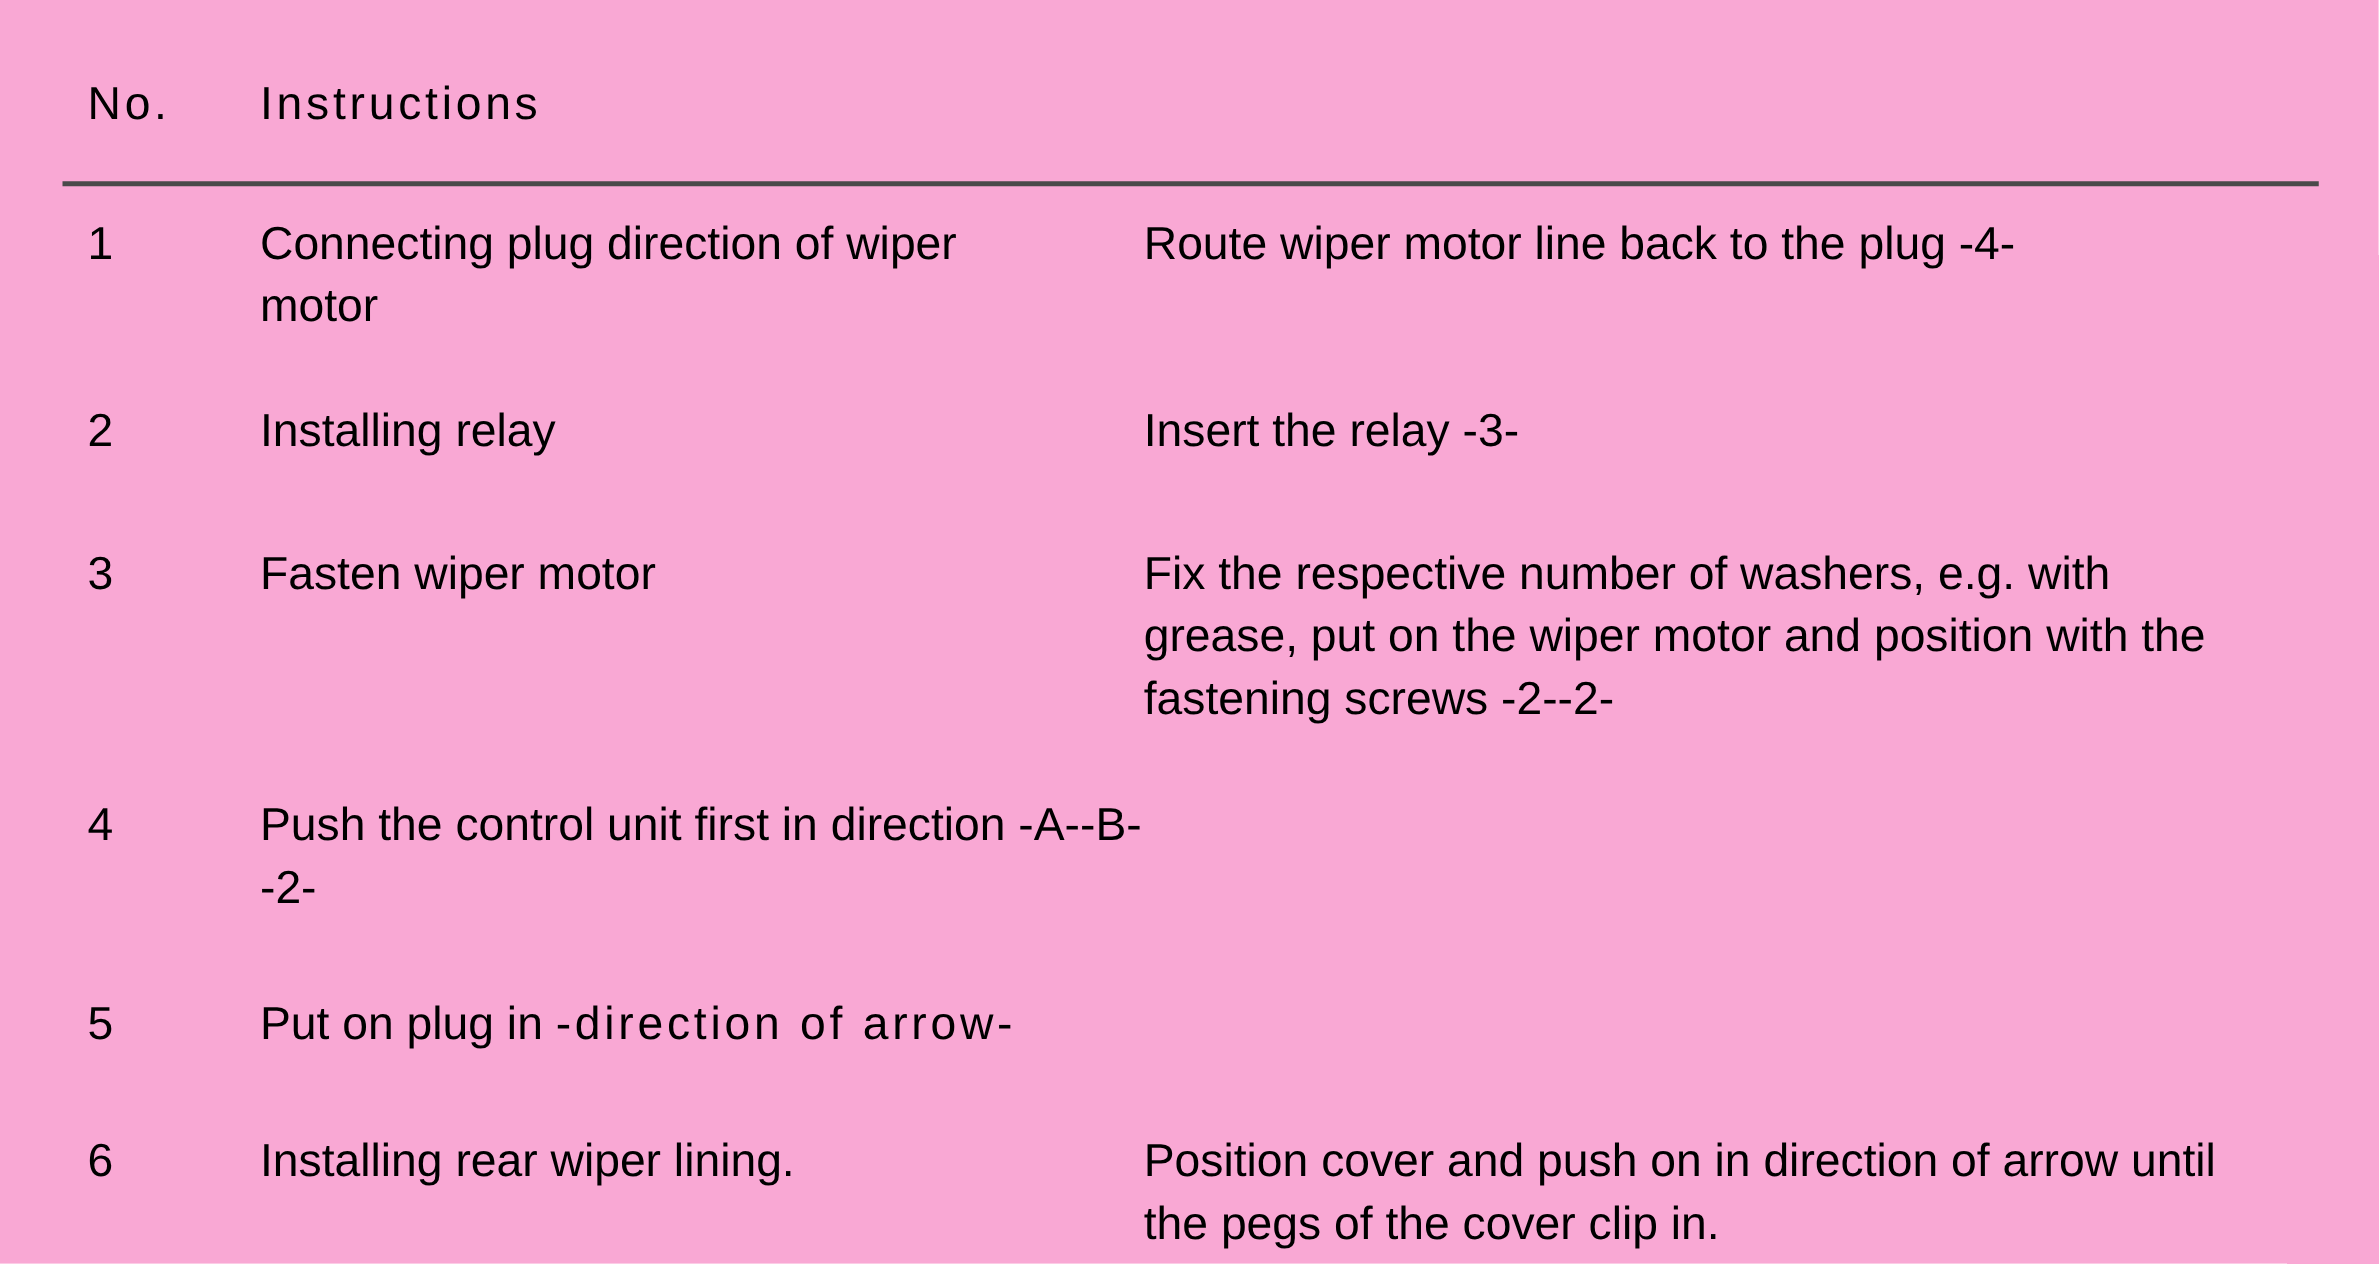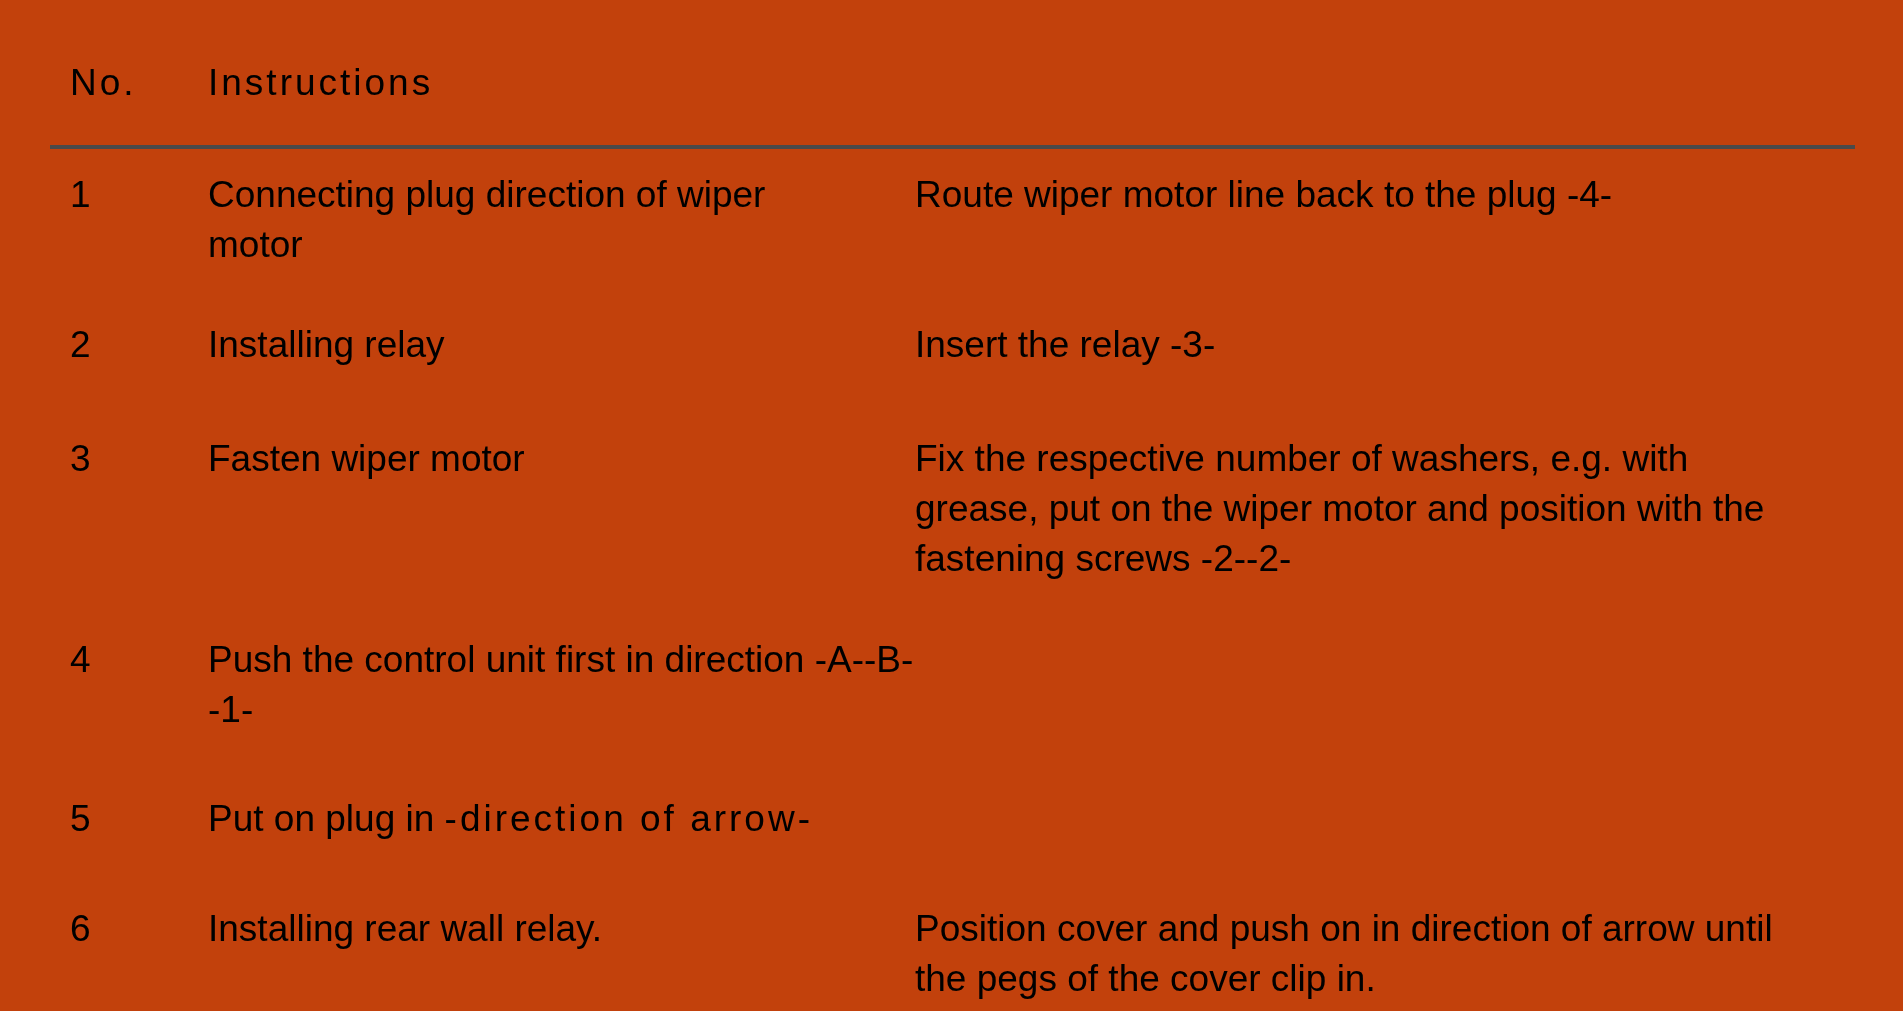--- a/index.html
+++ b/index.html
@@ -4,21 +4,21 @@
 <style>
   html, body {
     margin: 0;
     padding: 0;
     background: #ffffff;
   }
   .page {
     position: relative;
     width: 1903px;
     height: 1011px;
-    background: #c2410c;
+    background: #f9a8d4;
     overflow: hidden;
     box-sizing: border-box;
     padding: 58px 48px 0 70px;
     font-family: "Liberation Sans", sans-serif;
     font-size: 37px;
     line-height: 50px;
     color: #000000;
   }
   .grid-row {
     display: grid;
@@ -80,29 +80,29 @@
     <div class="grid-row row-3">
       <div class="cell">3</div>
       <div class="cell">Fasten wiper motor</div>
       <div class="cell">Fix the respective number of washers, e.g. with
 grease, put on the wiper motor and position with the
 fastening screws -2--2-</div>
     </div>
 
     <div class="grid-row row-4">
       <div class="cell">4</div>
-      <div class="cell">Push the control unit first in direction -A--B--1-</div>
+      <div class="cell">Push the control unit first in direction -A--B--2-</div>
     </div>
 
     <div class="grid-row row-5">
       <div class="cell">5</div>
       <div class="cell"><span>Put on plug in </span><span class="spaced">-direction of arrow-</span></div>
     </div>
 
     <div class="grid-row row-6">
       <div class="cell">6</div>
-      <div class="cell">Installing rear wall relay.</div>
+      <div class="cell">Installing rear wiper lining.</div>
       <div class="cell">Position cover and push on in direction of arrow until
 the pegs of the cover clip in.</div>
     </div>
 
   </div>
 </div>
 
 </body></html>

